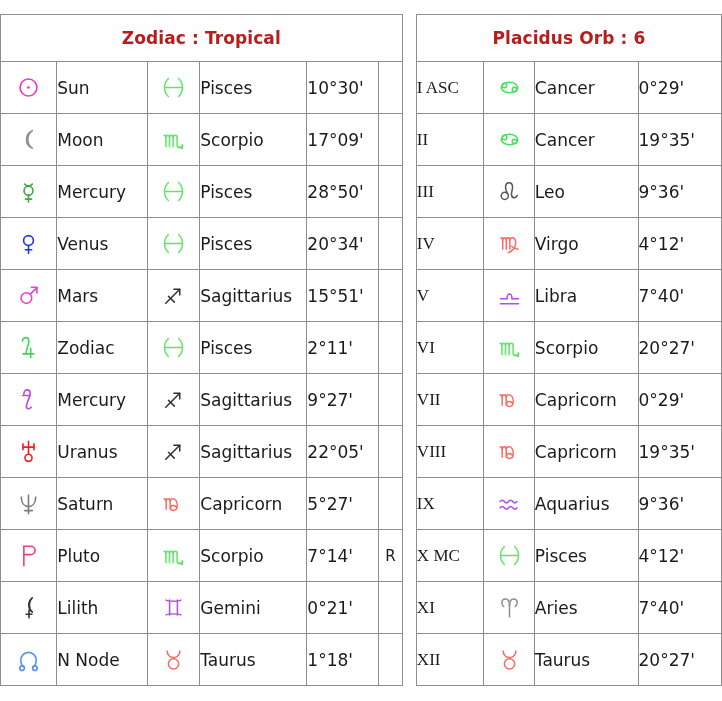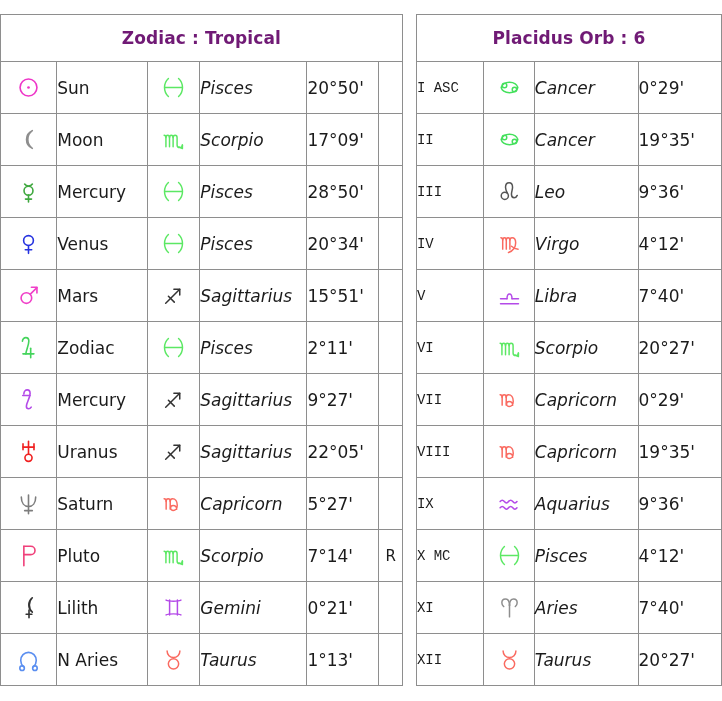--- a/index.html
+++ b/index.html
@@ -49,21 +49,21 @@
     width: 14px;
   }
 
   
   th.panel-title {
     height: 46px;
     font-size: 17px;
     font-weight: bold;
     text-align: center;
     letter-spacing: 0.1px;
-    color: #701a75;
+    color: #b91c1c;
     font-family: "DejaVu Sans", sans-serif;
   }
 
   
   tr.data-row > td {
     height: 51px;
   }
 
   td.glyph {
     text-align: center;
@@ -75,38 +75,37 @@
   td.name {
     padding-left: 9px;
     font-size: 17px;
     white-space: nowrap;
   }
 
   td.sign-name {
     padding-left: 9px;
     font-size: 17px;
     white-space: nowrap;
-    font-style: italic;
   }
 
   td.degree {
     padding-left: 9px;
     font-size: 17px;
     white-space: nowrap;
   }
 
   td.retro {
     text-align: center;
     font-size: 15px;
   }
 
   td.house-label {
     padding-left: 9px;
-    font-size: 14px;
-    font-family: Liberation Mono, monospace;
+    font-size: 17px;
+    font-family: Liberation Serif, serif;
     white-space: nowrap;
   }
 
   
   .c-pglyph  { width: 58px; }
   .c-pname   { width: 92px; }
   .c-sglyph  { width: 54px; }
   .c-sname   { width: 108px; }
   .c-pdeg    { width: 73px; }
   .c-retro   { width: 24px; }
@@ -151,21 +150,21 @@
               <circle cx="16" cy="16" r="10"></circle>
               <circle cx="16" cy="16" r="1.6" fill="#ee36c8" stroke="none"></circle>
             </svg></td>
           <td class="name">Sun</td>
           <td class="glyph"><svg class="gsvg" width="25" height="25" viewBox="0 0 32 32" fill="none" stroke="#5ce864" stroke-width="1.9" stroke-linecap="round" stroke-linejoin="round">
               <path d="M9.5 4.5c-3.6 3.3-5 7.6-5 11.6s1.4 8.3 5 11.5"></path>
               <path d="M22.5 4.5c3.6 3.3 5 7.6 5 11.6s-1.4 8.3-5 11.5"></path>
               <path d="M5.5 16h21"></path>
             </svg></td>
           <td class="sign-name">Pisces</td>
-          <td class="degree">20°50'</td>
+          <td class="degree">10°30'</td>
           <td class="retro"></td>
           <td class="gap"></td>
           <td class="house-label">I ASC</td>
           <td class="glyph"><svg class="gsvg" width="25" height="25" viewBox="0 0 32 32" fill="none" stroke="#44e05c" stroke-width="1.9" stroke-linecap="round" stroke-linejoin="round">
               <path d="M5.5 16.5c0-4.3 4.8-7.2 10.5-7.2s10.5 2.9 10.5 7.2"></path>
               <path d="M26.5 15.5c0 4.3-4.8 7.2-10.5 7.2S5.5 19.8 5.5 15.5"></path>
               <circle cx="9.6" cy="13.3" r="2.9"></circle>
               <circle cx="22.4" cy="18.7" r="2.9"></circle>
             </svg></td>
           <td class="sign-name">Cancer</td>
@@ -423,27 +422,27 @@
             </svg></td>
           <td class="sign-name">Aries</td>
           <td class="degree">7°40'</td>
         </tr>
         <tr class="data-row">
           <td class="glyph"><svg class="gsvg" width="27" height="27" viewBox="0 0 32 32" fill="none" stroke="#5a8ef0" stroke-width="1.9" stroke-linecap="round" stroke-linejoin="round">
               <path d="M10 24.5c-2.2-2-3.2-4.6-3.2-7.3 0-5.6 4.2-9.7 9.2-9.7s9.2 4.1 9.2 9.7c0 2.7-1 5.3-3.2 7.3"></path>
               <circle cx="8.4" cy="26.3" r="2.7"></circle>
               <circle cx="23.6" cy="26.3" r="2.7"></circle>
             </svg></td>
-          <td class="name">N Aries</td>
+          <td class="name">N Node</td>
           <td class="glyph"><svg class="gsvg" width="25" height="25" viewBox="0 0 32 32" fill="none" stroke="#fa6a60" stroke-width="1.9" stroke-linecap="round" stroke-linejoin="round">
               <circle cx="16" cy="21.5" r="6.6"></circle>
               <path d="M7.8 5.2c0 4.6 3.7 8.3 8.2 8.3s8.2-3.7 8.2-8.3"></path>
             </svg></td>
           <td class="sign-name">Taurus</td>
-          <td class="degree">1°13'</td>
+          <td class="degree">1°18'</td>
           <td class="retro"></td>
           <td class="gap"></td>
           <td class="house-label">XII</td>
           <td class="glyph"><svg class="gsvg" width="25" height="25" viewBox="0 0 32 32" fill="none" stroke="#fa6a60" stroke-width="1.9" stroke-linecap="round" stroke-linejoin="round">
               <circle cx="16" cy="21.5" r="6.6"></circle>
               <path d="M7.8 5.2c0 4.6 3.7 8.3 8.2 8.3s8.2-3.7 8.2-8.3"></path>
             </svg></td>
           <td class="sign-name">Taurus</td>
           <td class="degree">20°27'</td>
         </tr>

